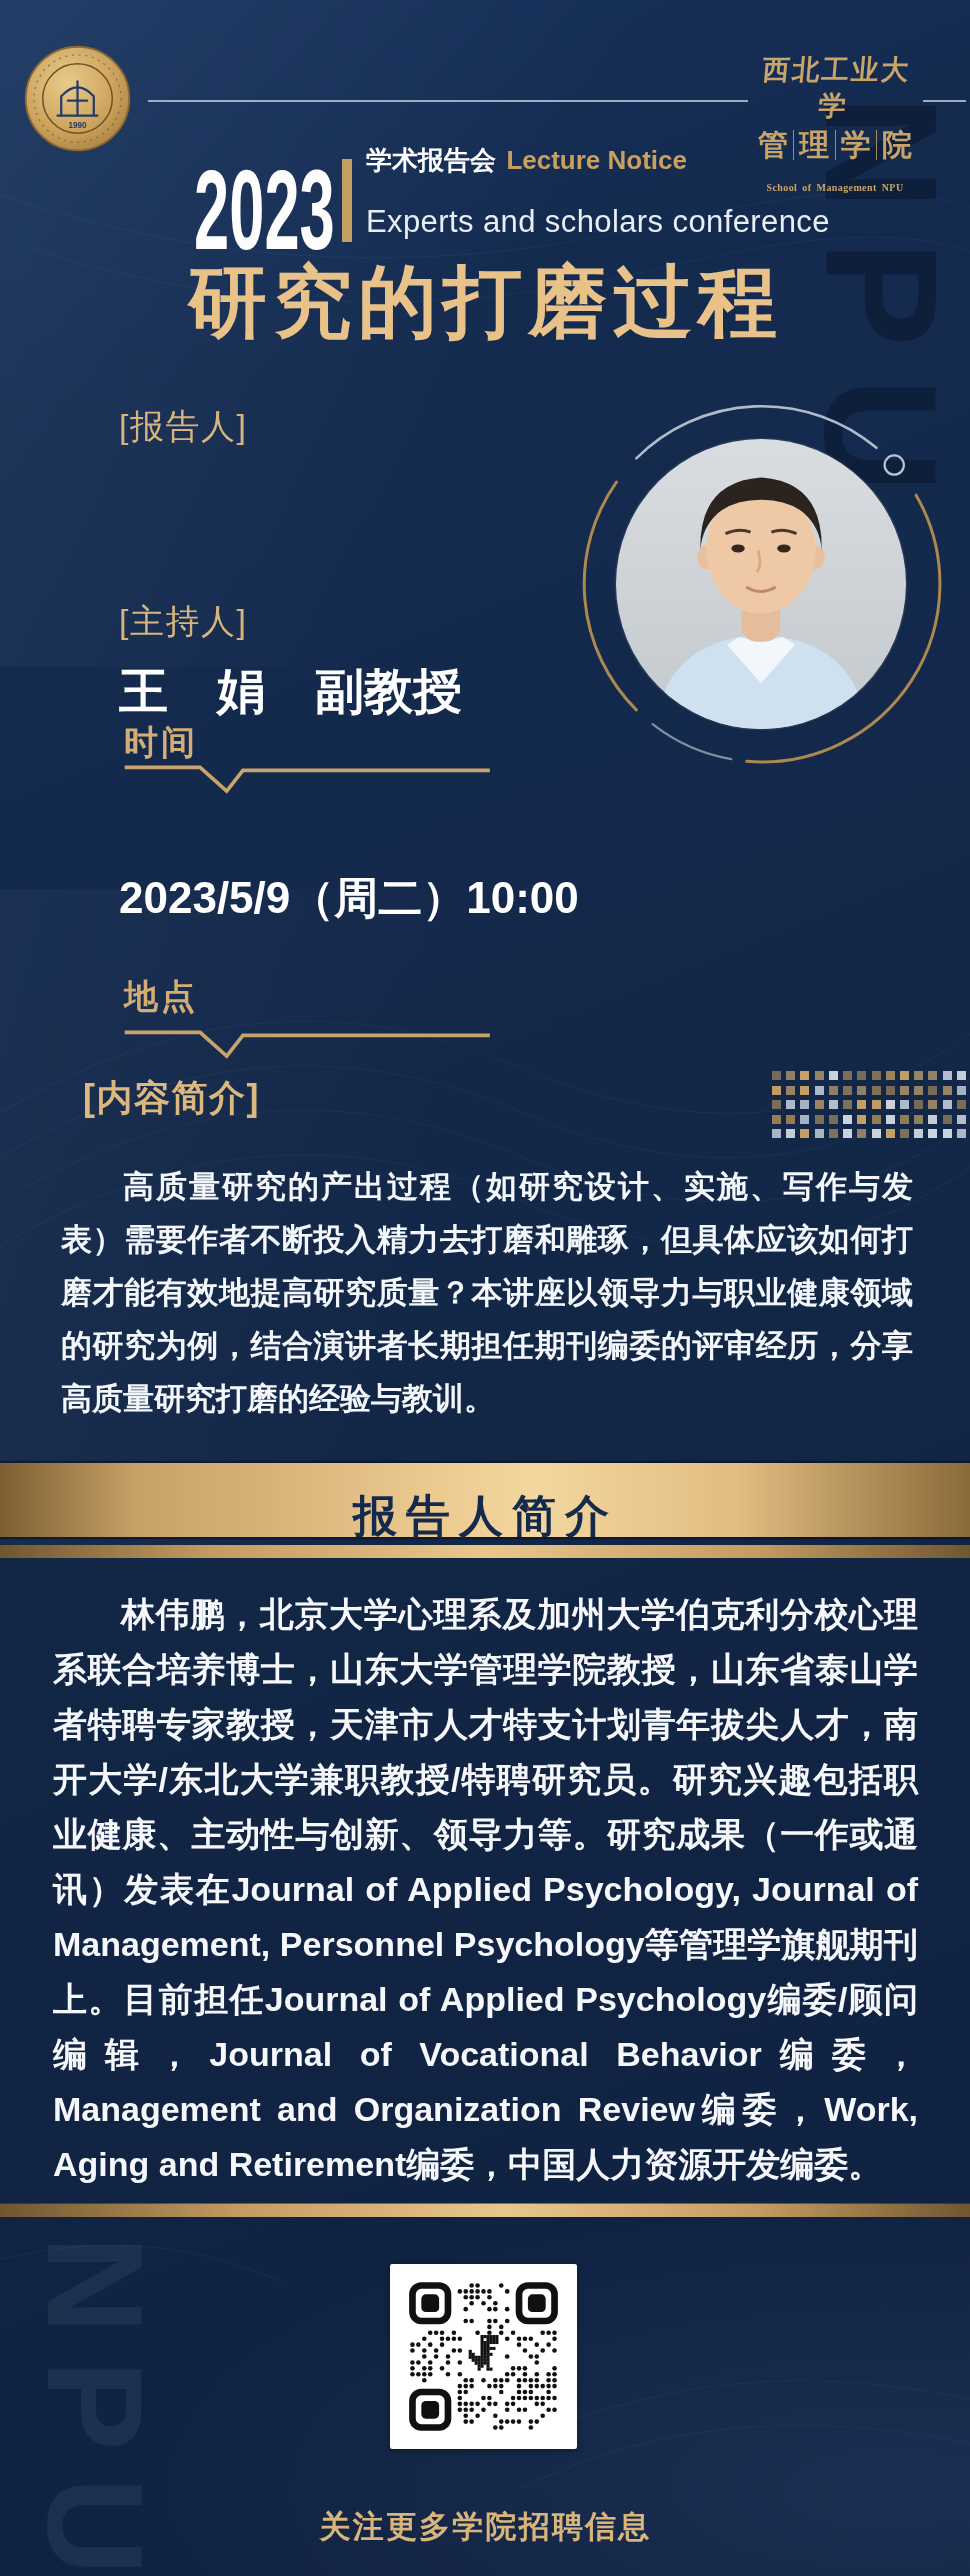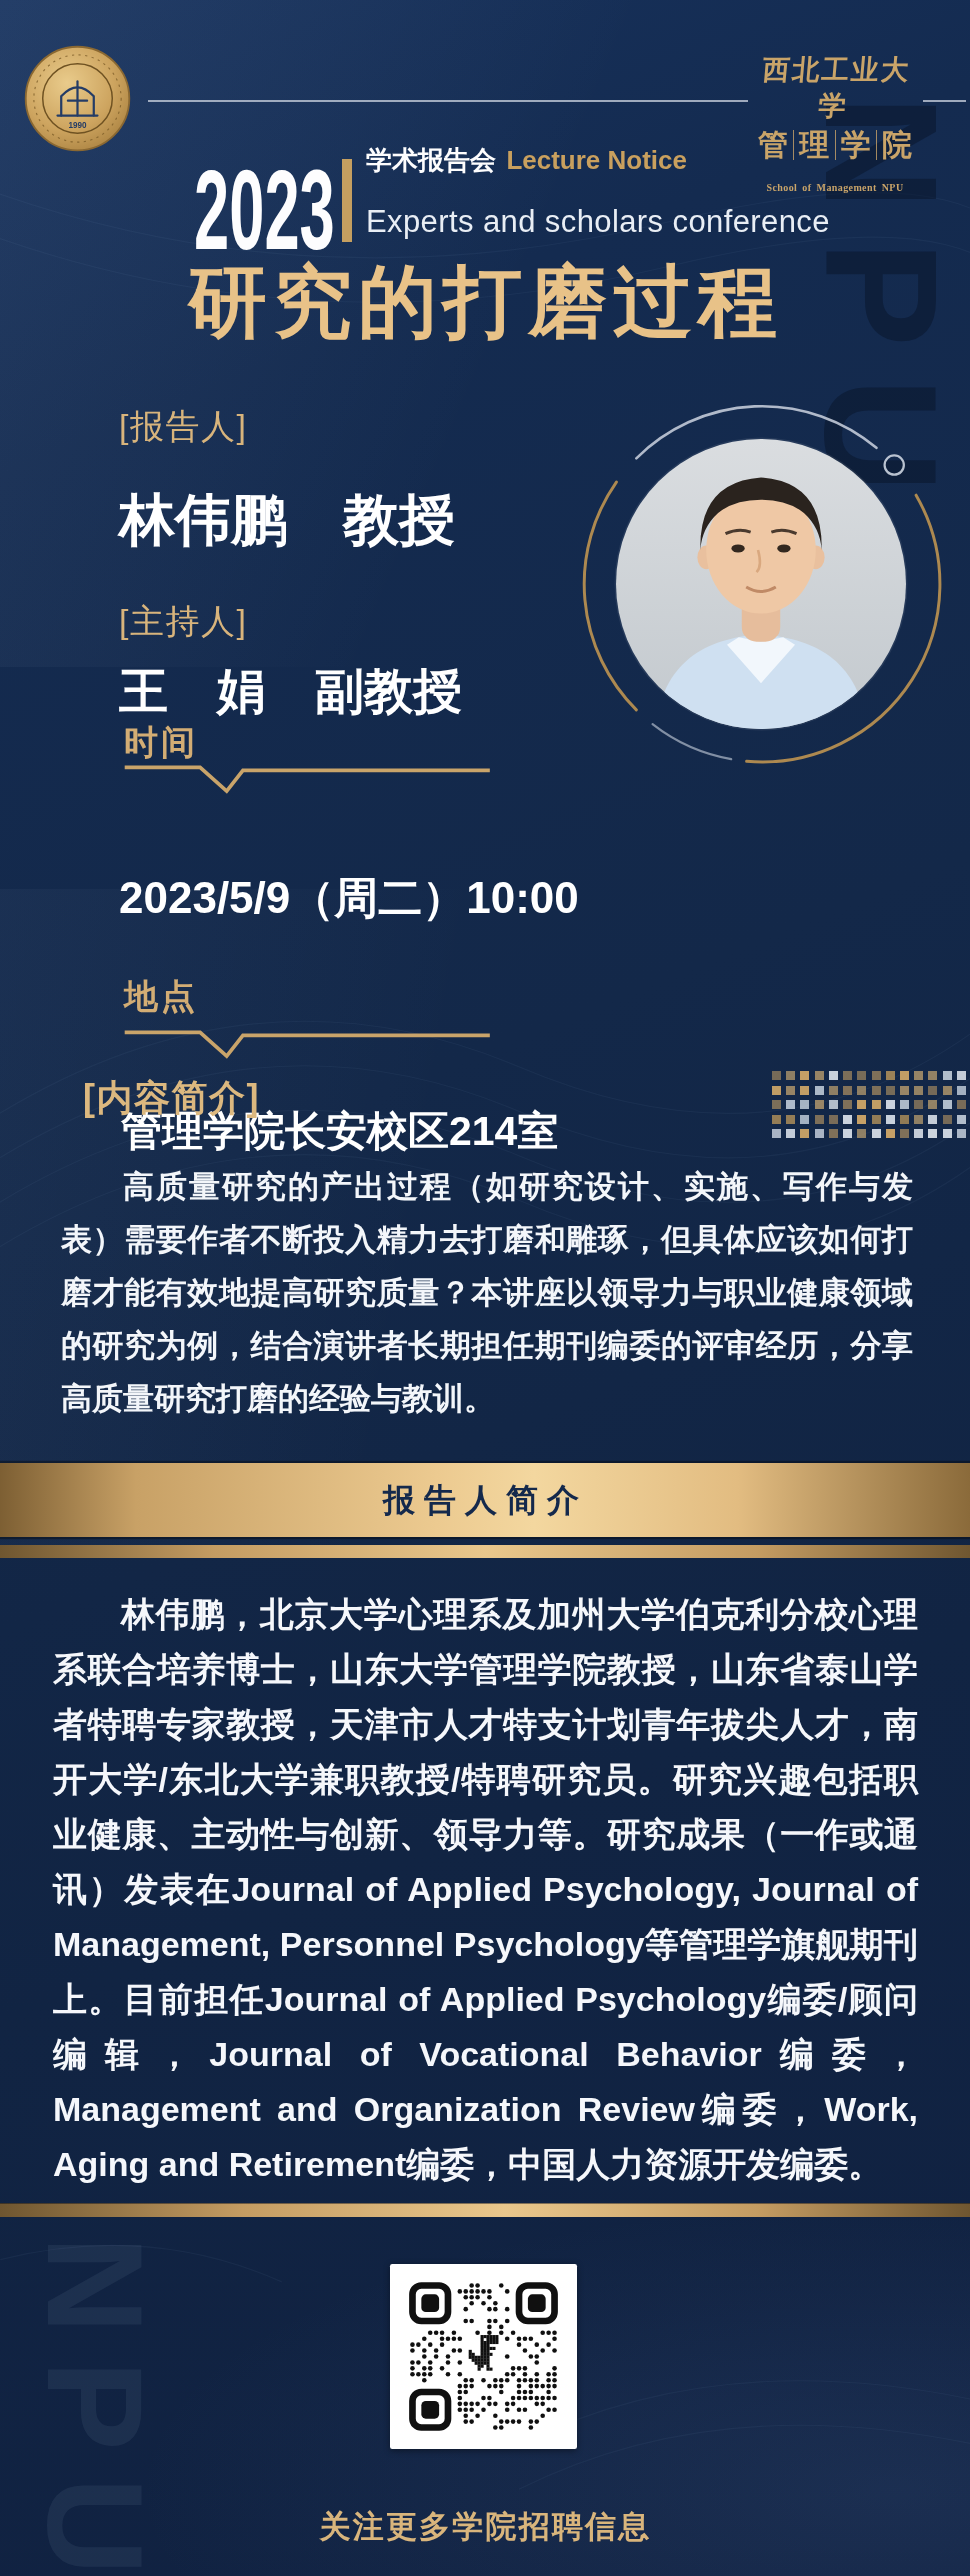--- a/index.html
+++ b/index.html
@@ -40,22 +40,22 @@
   .blabel{font-size:34px;font-weight:400;color:#d8b47c;letter-spacing:1.5px;}
   .bigname{font-weight:700;color:#ffffff;white-space:nowrap;}
   .slabel{font-family:"Liberation Serif","DejaVu Serif",serif;font-weight:700;font-size:34px;color:#d3ad74;letter-spacing:3px;}
   .value{font-weight:700;color:#fff;white-space:nowrap;margin-top:24px;}
   .sec-label{font-size:36px;font-weight:700;color:#dcb87f;letter-spacing:1.5px;}
   .para{font-size:31px;line-height:53px;font-weight:600;text-align:justify;text-indent:2em;color:#f3f6fa;}
   .bio{font-size:34px;line-height:55px;font-weight:600;text-align:justify;text-indent:2em;color:#f5f7fb;}
   .banner{left:0;top:1463px;width:971px;height:74px;
     background:linear-gradient(90deg,#7d5f33 0%,#c8a166 14%,#ecca90 45%,#f3d79f 55%,#e2bc81 76%,#8a6a3a 100%);
     box-shadow:0 -2.2px 0 rgba(0,0,0,.35),0 2.2px 0 rgba(0,0,0,.35);}
-  .banner .txt{width:100%;text-align:center;line-height:74px;font-size:32px;font-weight:700;
-    color:#14294c;letter-spacing:9px;}
+  .banner .txt{width:100%;text-align:center;line-height:74px;font-size:44px;font-weight:700;
+    color:#14294c;letter-spacing:9px;margin-top:16px;}
   .stripe{left:0;top:1545px;width:971px;height:12.6px;
     background:linear-gradient(90deg,#6f5630,#c49c62 22%,#e9c78c 50%,#c49c62 78%,#6f5630);}
   .divider-bar{left:0;top:2203px;width:971px;height:12.6px;border-top:1.5px solid rgba(5,12,26,.45);
     background:linear-gradient(90deg,#6f5630,#c49c62 25%,#e9c78c 52%,#c49c62 78%,#6f5630);}
   .avatar-wrap{left:616px;top:439px;width:290px;height:290px;border-radius:50%;overflow:hidden;
     box-shadow:0 0 0 1.5px rgba(255,255,255,.08);}
   .qr-panel{left:390px;top:2264px;width:187px;height:185px;background:#fff;border-radius:2.2px;
     box-shadow:0 1.5px 6px rgba(0,0,0,.4);}
   .caption{left:0;top:2506px;width:971px;text-align:center;font-size:31px;font-weight:600;
     color:#d9b57c;letter-spacing:2.2px;}
@@ -126,21 +126,20 @@
   <div class="abs year">2023</div>
   <div class="abs goldbar"></div>
   <div class="abs evrow">
     <span class="cn">学术报告会</span><span class="en">Lecture Notice</span>
   </div>
   <div class="abs title">研究的打磨过程</div>
 
   <div class="abs evsub">Experts and scholars conference</div>
 
   <div class="abs blabel" style="left:119px;top:404px;">[报告人]</div>
-  <div class="abs bigname" style="left:119px;top:483px;font-size:56px;">林伟鹏　教授</div>
   <div class="abs blabel" style="left:119px;top:599px;">[主持人]</div>
   <div class="abs bigname" style="left:119px;top:659px;font-size:49px;">王　娟　副教授</div>
 
   <svg class="abs" width="415" height="415" style="left:562px;top:384px;overflow:visible;" viewBox="0 0 560 560">
     <g fill="none" stroke-linecap="round">
       <path d="M100.3 100.3 A240 240 0 0 1 424.3 86.1" stroke="#ccd4e0" stroke-width="3.5" opacity=".85"></path>
       <path d="M100.3 439.7 A240 240 0 0 1 73.4 132.3" stroke="#ad8950" stroke-width="4"></path>
       <path d="M477.8 150 A240 240 0 0 1 249.1 509.1" stroke="#ad8950" stroke-width="4"></path>
       <path d="M228.3 506.3 A240 240 0 0 1 122.2 459.1" stroke="#ccd4e0" stroke-width="3" opacity=".6"></path>
       <circle cx="448.3" cy="109.4" r="13" stroke="#ccd4e0" stroke-width="3" opacity=".9"></circle>
@@ -175,21 +174,20 @@
   <div class="abs slabel" style="left:124px;top:720px;">时间</div>
   <svg class="abs notch-divider" width="370" height="34" style="left:123px;top:763px;" viewBox="0 0 500 46">
     <path d="M2 6 H104 L140 38 L162 10 H496" fill="none" stroke="#c9a46a" stroke-width="5"></path>
   </svg>
   <div class="abs value" style="left:119px;top:845px;font-size:44px;">2023/5/9（周二）10:00</div>
 
   <div class="abs slabel" style="left:124px;top:974px;">地点</div>
   <svg class="abs notch-divider" width="370" height="34" style="left:123px;top:1028px;" viewBox="0 0 500 46">
     <path d="M2 6 H104 L140 38 L162 10 H496" fill="none" stroke="#c9a46a" stroke-width="5"></path>
   </svg>
-  <div class="abs value" style="left:121px;top:1080px;font-size:41px;">管理学院长安校区214室</div>
 
   <div class="abs sec-label" style="left:83px;top:1074px;">[内容简介]</div>
   <div class="abs dotgrid" id="dotgrid">
       <div class="dotrow">
         <div class="dot" style="background: rgb(200, 162, 102); opacity: 0.55;"></div>
         <div class="dot" style="background: rgb(216, 179, 117); opacity: 0.63;"></div>
         <div class="dot" style="background: rgb(200, 162, 102); opacity: 0.99;"></div>
         <div class="dot" style="background: rgb(216, 179, 117); opacity: 0.67;"></div>
         <div class="dot" style="background: rgb(221, 228, 236); opacity: 0.9;"></div>
         <div class="dot" style="background: rgb(200, 162, 102); opacity: 0.58;"></div>

